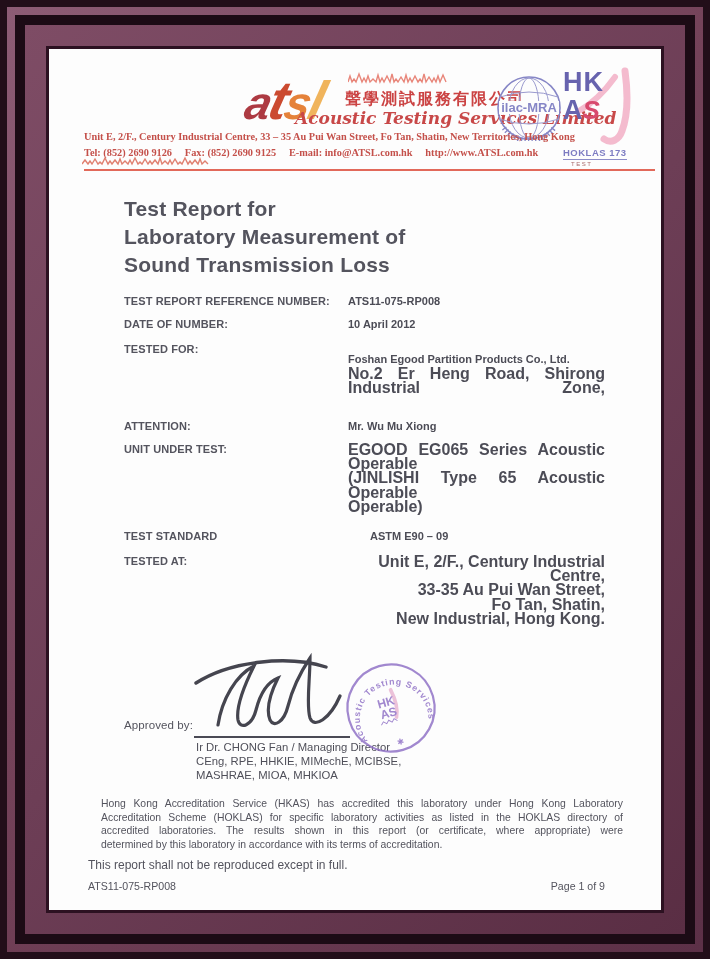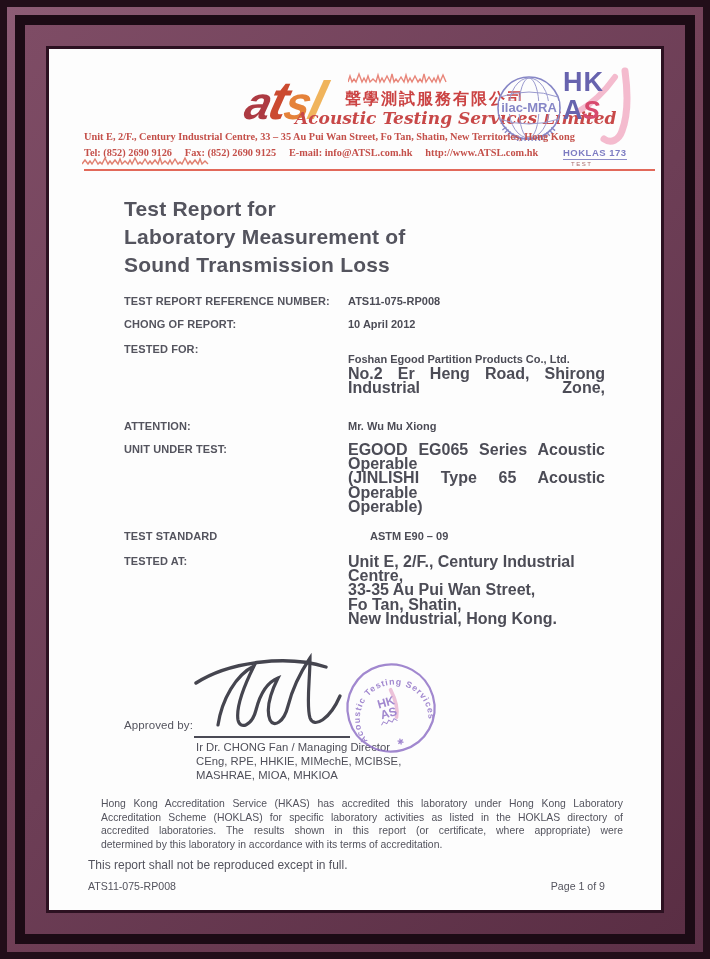--- a/index.html
+++ b/index.html
@@ -110,21 +110,21 @@
       <div>Test Report for</div>
       <div>Laboratory Measurement of</div>
       <div>Sound Transmission Loss</div>
     </div>
 
     <div class="abs" style="left:75px;top:244px;width:482px;height:350px;">
 
       <div class="abs lbl" style="left:0;top:2px;">TEST REPORT REFERENCE NUMBER:</div>
       <div class="abs val" style="left:224px;top:2px;">ATS11-075-RP008</div>
 
-      <div class="abs lbl" style="left:0;top:25px;">CHONG OF REPORT:</div>
+      <div class="abs lbl" style="left:0;top:25px;">DATE OF NUMBER:</div>
       <div class="abs val" style="left:224px;top:25px;">10 April 2012</div>
 
       <div class="abs lbl" style="left:0;top:50px;">TESTED FOR:</div>
       <div class="abs val" style="left:224px;top:60px;">Foshan Egood Partition Products Co., Ltd.</div>
 
       <div class="abs fcol" style="left:224px;top:74px;">
         <div class="vline stretch">No.2 Er Heng Road, Shirong Industrial Zone,</div>
       </div>
 
       <div class="abs lbl" style="left:0;top:127px;">ATTENTION:</div>
@@ -134,21 +134,21 @@
       <div class="abs fcol" style="left:224px;top:150px;">
         <div class="vline stretch">EGOOD EG065 Series Acoustic Operable</div>
         <div class="vline stretch">(JINLISHI Type 65 Acoustic Operable</div>
         <div class="vline">Operable)</div>
       </div>
 
       <div class="abs lbl" style="left:0;top:237px;">TEST STANDARD</div>
       <div class="abs val" style="left:215px;top:237px;margin-left:31px;">ASTM E90 – 09</div>
 
       <div class="abs lbl" style="left:0;top:262px;">TESTED AT:</div>
-      <div class="abs fcol" style="left:224px;top:262px;">
+      <div class="abs fcol" style="left:224px;top:262px;text-align:right;">
         <div class="vline">Unit E, 2/F., Century Industrial Centre,</div>
         <div class="vline">33-35 Au Pui Wan Street,</div>
         <div class="vline">Fo Tan, Shatin,</div>
         <div class="vline">New Industrial, Hong Kong.</div>
       </div>
     </div>
 
     <div class="abs" style="left:75px;top:600px;width:482px;height:140px;">
 
       <svg class="abs" style="left:66px;top:2px;" width="162" height="84" viewBox="0 0 162 84">

